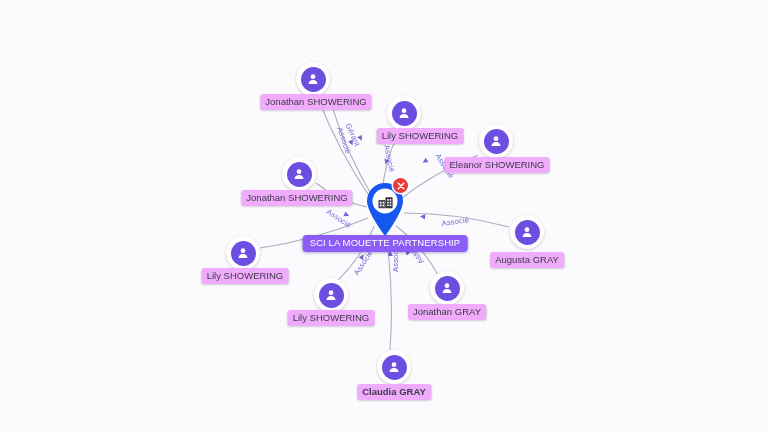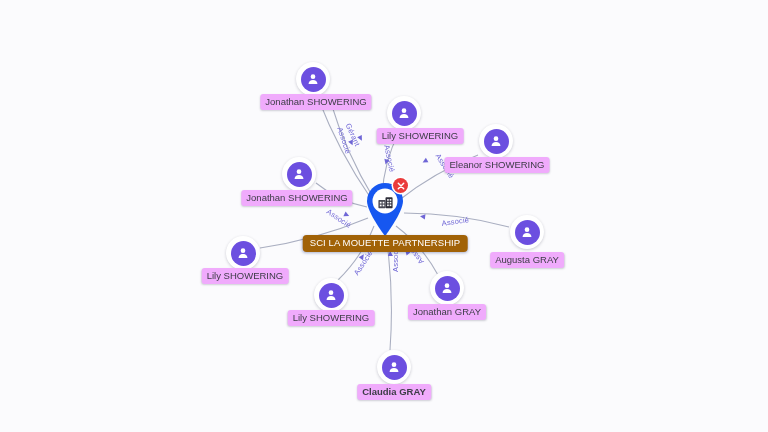--- a/index.html
+++ b/index.html
@@ -115,21 +115,21 @@
     border-radius: 50%;
     background: #ea3b3b;
     box-shadow: 0 0 0 1.5px #ffffff;
     display: flex;
     align-items: center;
     justify-content: center;
   }
   .company-label {
     position: absolute;
     transform: translateX(-50%);
-    background: #a16207;
+    background: #8b5cf6;
     color: #ffffff;
     border-radius: 4px;
     padding: 2px 7px 3px 7px;
     font-size: 9.5px;
     white-space: nowrap;
     box-shadow: 0 1px 3px rgba(20,40,120,0.35);
     line-height: 12px;
     letter-spacing: 0.1px;
   }
 </style>

